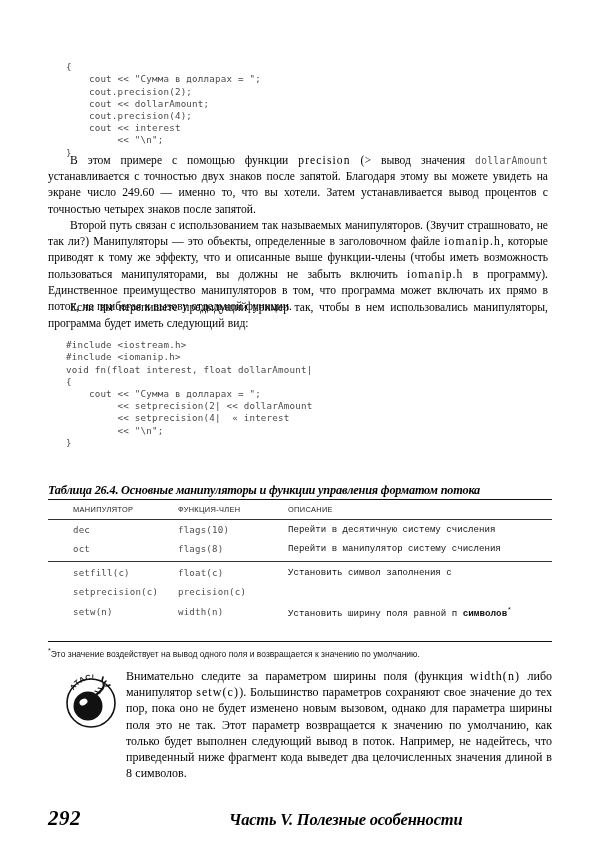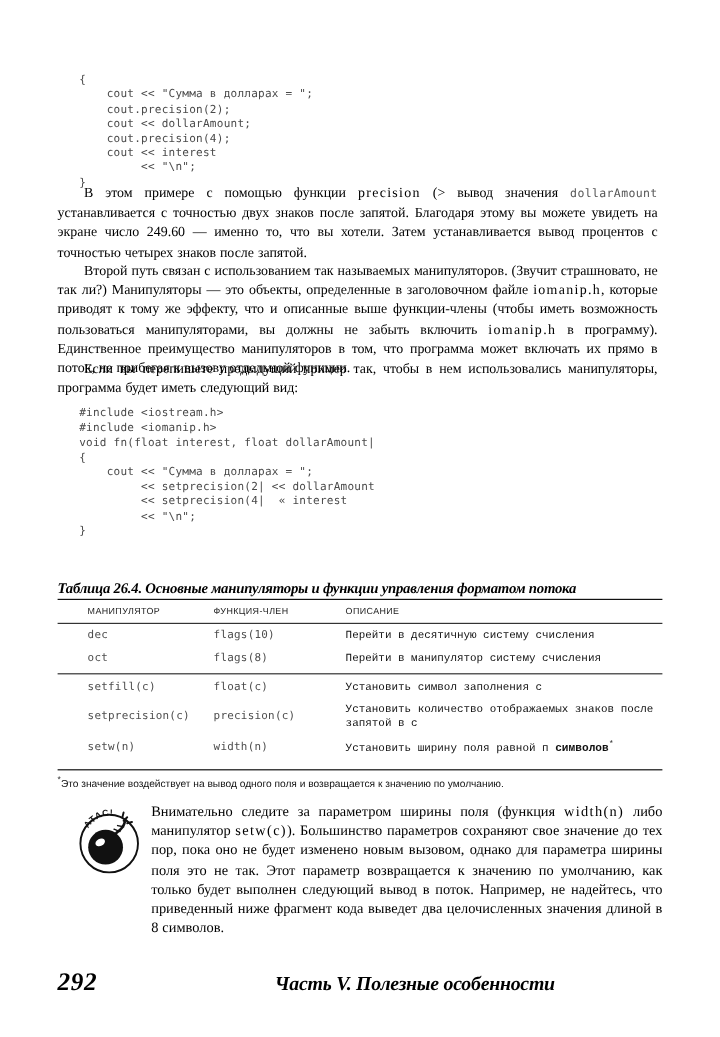--- a/index.html
+++ b/index.html
@@ -245,21 +245,20 @@
         </div>
         <div class="rule-thin" style="margin-top: 3px; margin-bottom: 1px;"></div>
         <div class="trow">
           <div class="c1">setfill(c)</div>
           <div class="c2">float(c)</div>
           <div class="c3">Установить символ заполнения с</div>
         </div>
         <div class="trow">
           <div class="c1">setprecision(c)</div>
           <div class="c2">precision(c)</div>
-          <div class="c3">Установить количество отображаемых знаков после запятой в с</div>
         </div>
         <div class="trow">
           <div class="c1">setw(n)</div>
           <div class="c2">width(n)</div>
           <div class="c3">Установить ширину поля равной п <span class="emph">символов</span><span class="sup">*</span></div>
         </div>
       </div>
   </div>
 
   <div id="footnote-rule"></div>

